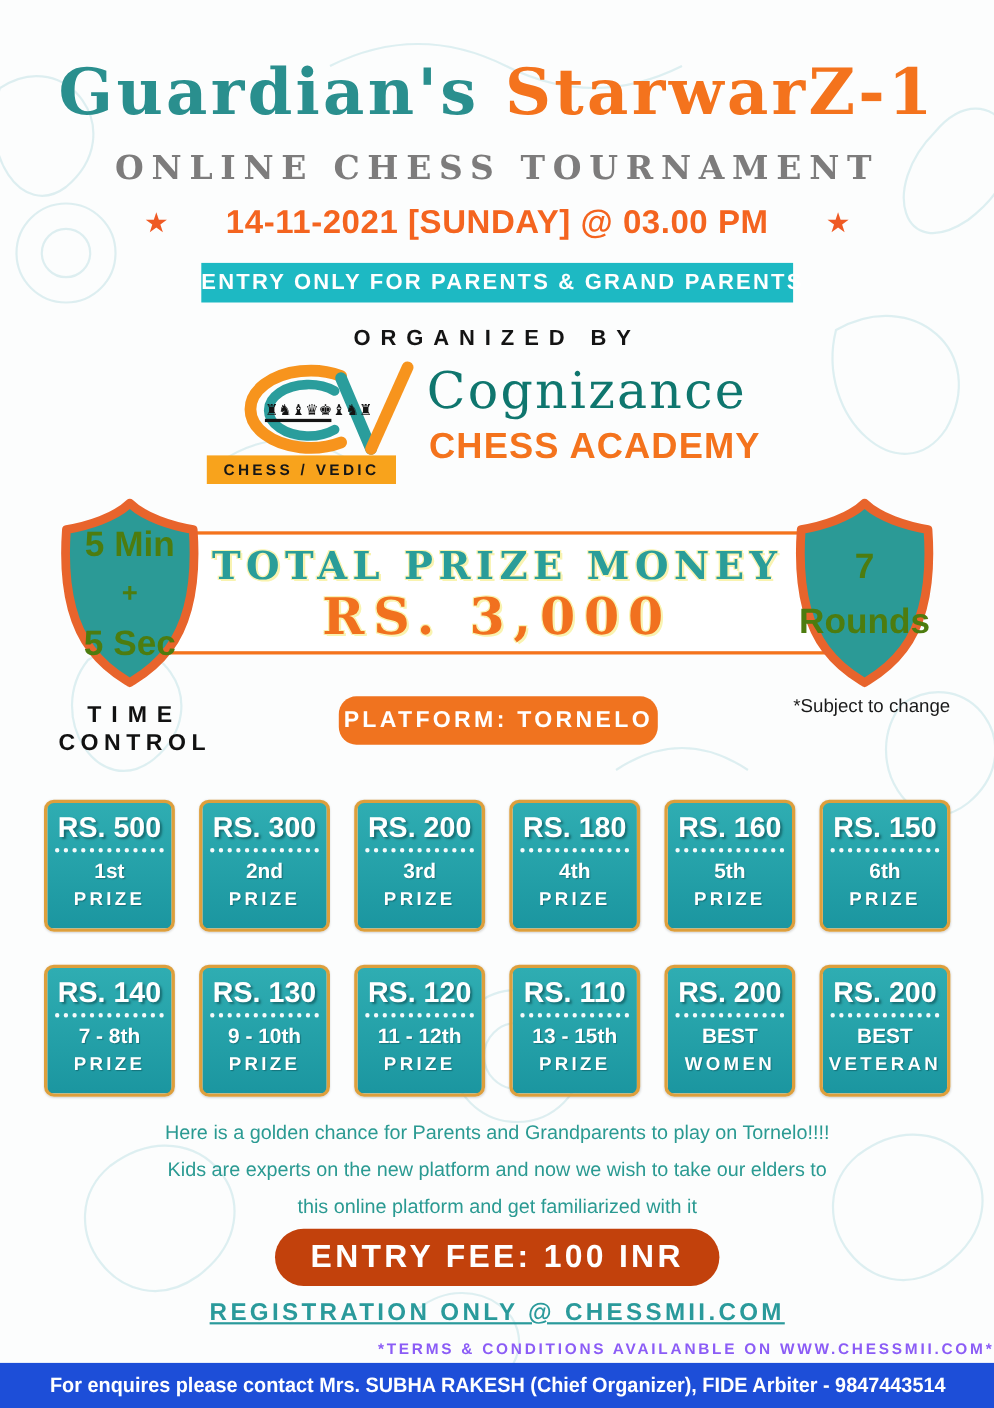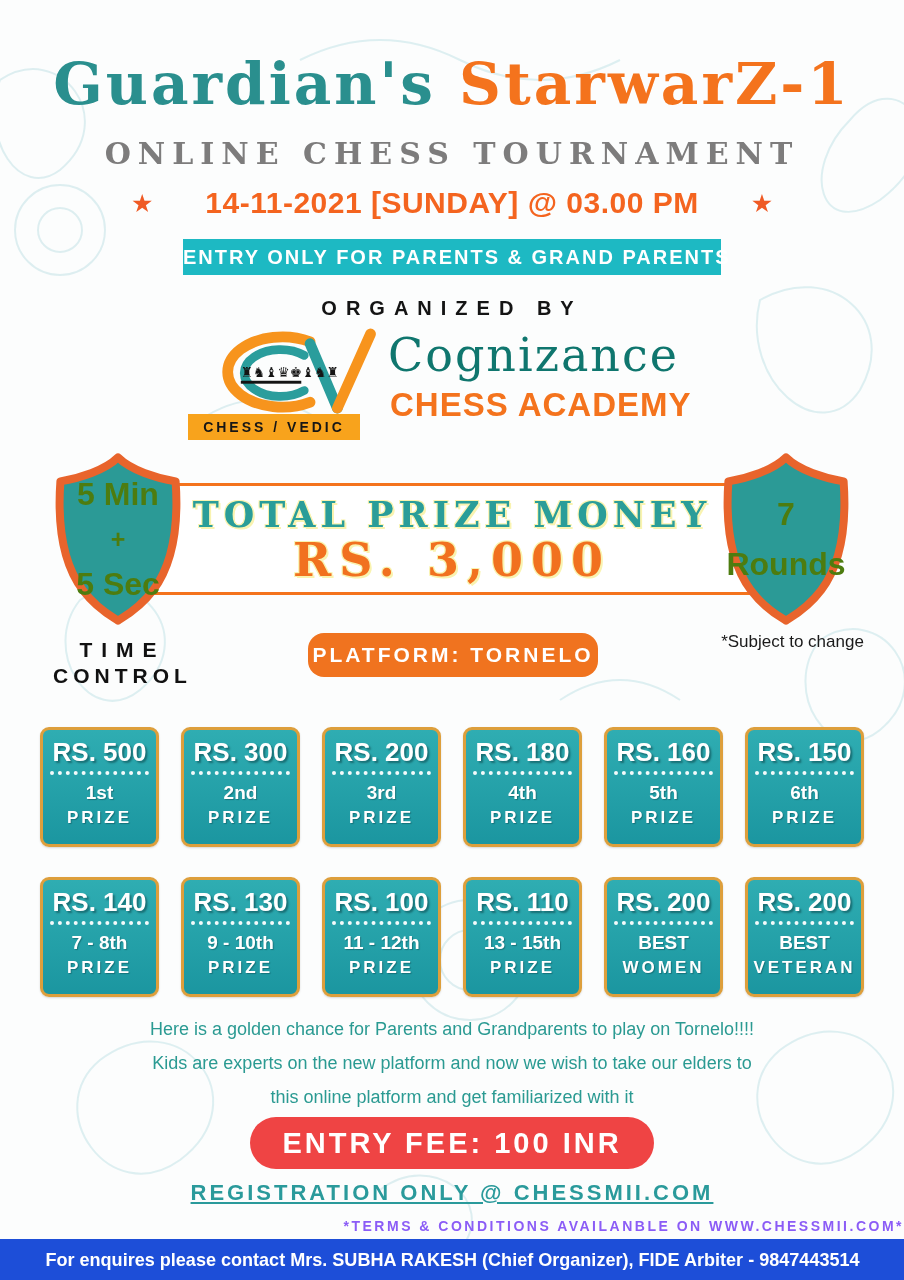--- a/index.html
+++ b/index.html
@@ -79,21 +79,21 @@
                         text-shadow:2px 2px 2px rgba(0,40,45,0.45); }
   .prize-card .dots { width:88%; border-bottom:4px dotted rgba(255,255,255,0.95); margin:3px 0 7px; }
   .prize-card .rank1 { color:#ffffff; font-weight:bold; font-size:19px; white-space:nowrap;
                        text-shadow:1px 1px 1px rgba(0,40,45,0.35); }
   .prize-card .rank2 { color:#ffffff; font-weight:bold; font-size:17px; letter-spacing:3px;
                        margin-top:4px; white-space:nowrap; text-shadow:1px 1px 1px rgba(0,40,45,0.35); }
 
   .description { top:1012px; color:#2a9a92; font-size:18px; line-height:34px; }
   .description div { white-space:nowrap; }
 
-  .entry-pill { top:1117px; left:250px; width:404px; height:52px; background:#ef4444;
+  .entry-pill { top:1117px; left:250px; width:404px; height:52px; background:#c2410c;
                 border-radius:27px; color:#ffffff; font-weight:bold; font-size:29px;
                 letter-spacing:3px; text-align:center; line-height:52px; white-space:nowrap; }
 
   .registration { top:1180px; color:#2a9a9b; font-weight:bold; font-size:22px; letter-spacing:3px; white-space:nowrap;text-decoration:underline; }
 
   .terms { top:1218px; color:#8b5cf6; font-weight:bold; font-size:14px; letter-spacing:2.5px; white-space:nowrap;text-align:right; }
 
   .footer-bar { top:1239px; left:0; width:904px; height:41px; background:#1d4ed8;
                 color:#ffffff; font-weight:bold; font-size:19px; text-align:center;
                 line-height:41px; white-space:nowrap; }
@@ -234,21 +234,21 @@
       <div class="rank1">7 - 8th</div>
       <div class="rank2">PRIZE</div>
     </div>
     <div class="prize-card">
       <div class="amount">RS. 130</div>
       <div class="dots"></div>
       <div class="rank1">9 - 10th</div>
       <div class="rank2">PRIZE</div>
     </div>
     <div class="prize-card">
-      <div class="amount">RS. 100</div>
+      <div class="amount">RS. 120</div>
       <div class="dots"></div>
       <div class="rank1">11 - 12th</div>
       <div class="rank2">PRIZE</div>
     </div>
     <div class="prize-card">
       <div class="amount">RS. 110</div>
       <div class="dots"></div>
       <div class="rank1">13 - 15th</div>
       <div class="rank2">PRIZE</div>
     </div>

